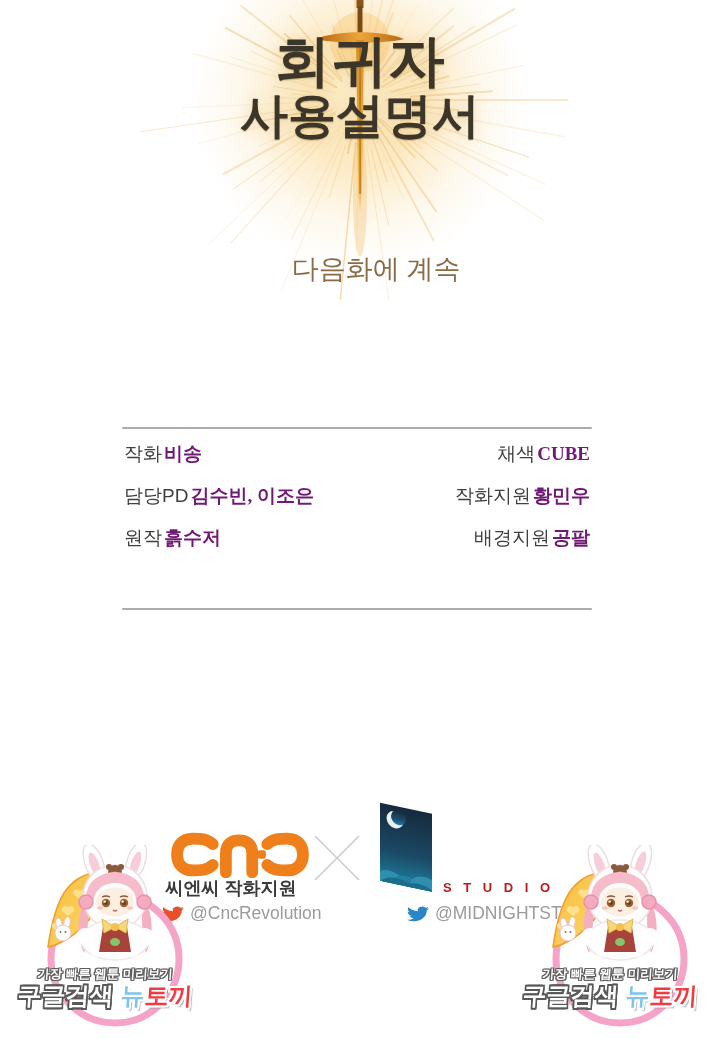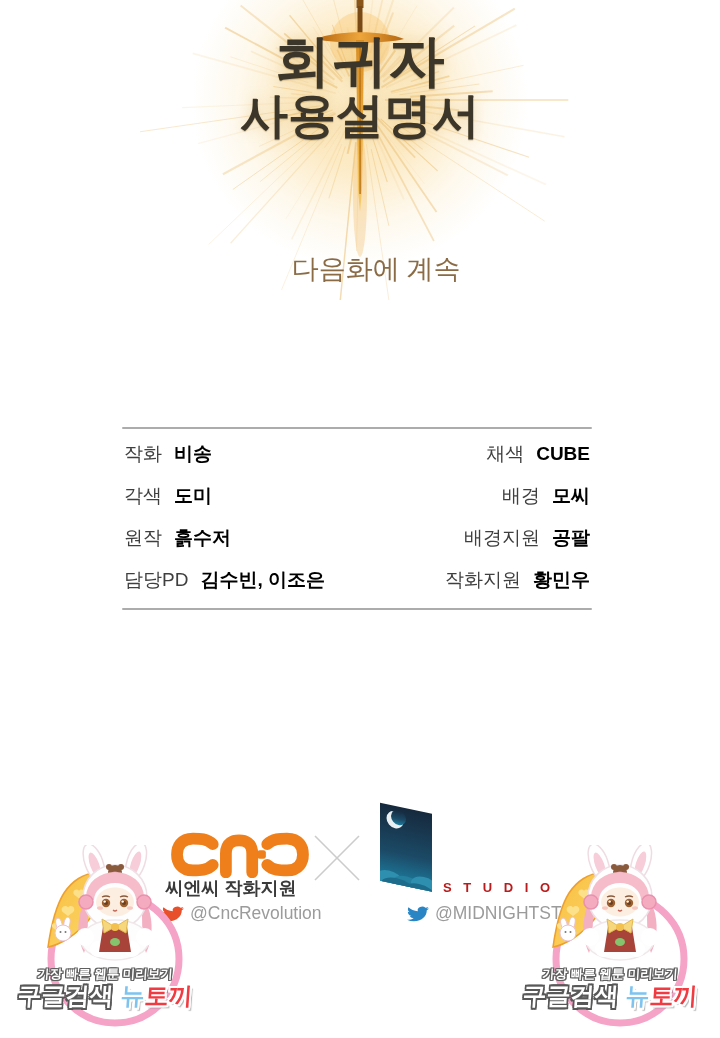--- a/index.html
+++ b/index.html
@@ -17,21 +17,21 @@
             font-family:"Liberation Serif","DejaVu Serif",serif;
             font-size:27px;color:#8a6b45;letter-spacing:0px;}
 
   
   .credits{position:absolute;left:122px;top:427px;width:470px;height:183px;}
   .rule{position:absolute;left:0;right:0;height:2px;background:#acacac;border-radius:1px;}
   .rule.top{top:0;} .rule.bottom{top:181px;}
   .credit-rows{position:absolute;left:2px;right:2px;top:6px;}
   .credit-row{height:42px;display:flex;justify-content:space-between;align-items:center;
               font-size:19px;color:#3f3f3f;}
-  .credit-cell b{color:#000000;margin-left:12px;}
+  .credit-cell b{color:#701a75;margin-left:2px;font-family:Liberation Serif, serif;}
 
   
   .cnc-logo{position:absolute;left:169px;top:831px;width:142px;height:47px;}
   .cnc-name{position:absolute;left:121px;top:876px;width:220px;text-align:center;
             font-size:18px;font-weight:bold;color:#3a3a3a;}
   .tw-row{position:absolute;display:flex;align-items:center;gap:6px;justify-content:space-between;}
   .tw-row.cnc{left:162px;top:903px;} .tw-row.mid{left:407px;top:903px;}
   .tw-bird{width:22px;height:18px;}
   .tw-handle{font-size:17.5px;color:#9b9b9b;}
   .x-sep{position:absolute;left:312px;top:833px;width:50px;height:50px;}
@@ -182,30 +182,26 @@
   <div class="continue">다음화에 계속</div>
 
   <div class="credits">
     <div class="rule top"></div>
     <div class="credit-rows">
       <div class="credit-row">
         <span class="credit-cell"><span>작화</span><b>비송</b></span>
         <span class="credit-cell"><span>채색</span><b>CUBE</b></span>
       </div>
       <div class="credit-row">
-        <span class="credit-cell"><span>각색</span><b>도미</b></span>
-        <span class="credit-cell"><span>배경</span><b>모씨</b></span>
+        <span class="credit-cell"><span>담당PD</span><b>김수빈, 이조은</b></span>
+        <span class="credit-cell"><span>작화지원</span><b>황민우</b></span>
       </div>
       <div class="credit-row">
         <span class="credit-cell"><span>원작</span><b>흙수저</b></span>
         <span class="credit-cell"><span>배경지원</span><b>공팔</b></span>
-      </div>
-      <div class="credit-row">
-        <span class="credit-cell"><span>담당PD</span><b>김수빈, 이조은</b></span>
-        <span class="credit-cell"><span>작화지원</span><b>황민우</b></span>
       </div>
     </div>
     <div class="rule bottom"></div>
   </div>
 
   <svg class="cnc-logo" viewBox="0 0 150 50" aria-label="CnC">
     <g stroke="#ee7f1b" stroke-width="12.5" fill="none" stroke-linecap="round">
       <path d="M46 14 C40 8 32 8 25 8 C12 8 8 17 8 25 C8 33 12 42 25 42 C32 42 40 42 46 36"></path>
       <path d="M60 44 L60 24 C60 12 68 10 74 10 C80 10 88 12 88 24 L88 44"></path>
       <path d="M104 14 C110 8 118 8 125 8 C138 8 142 17 142 25 C142 33 138 42 125 42 C118 42 110 42 104 36"></path>

